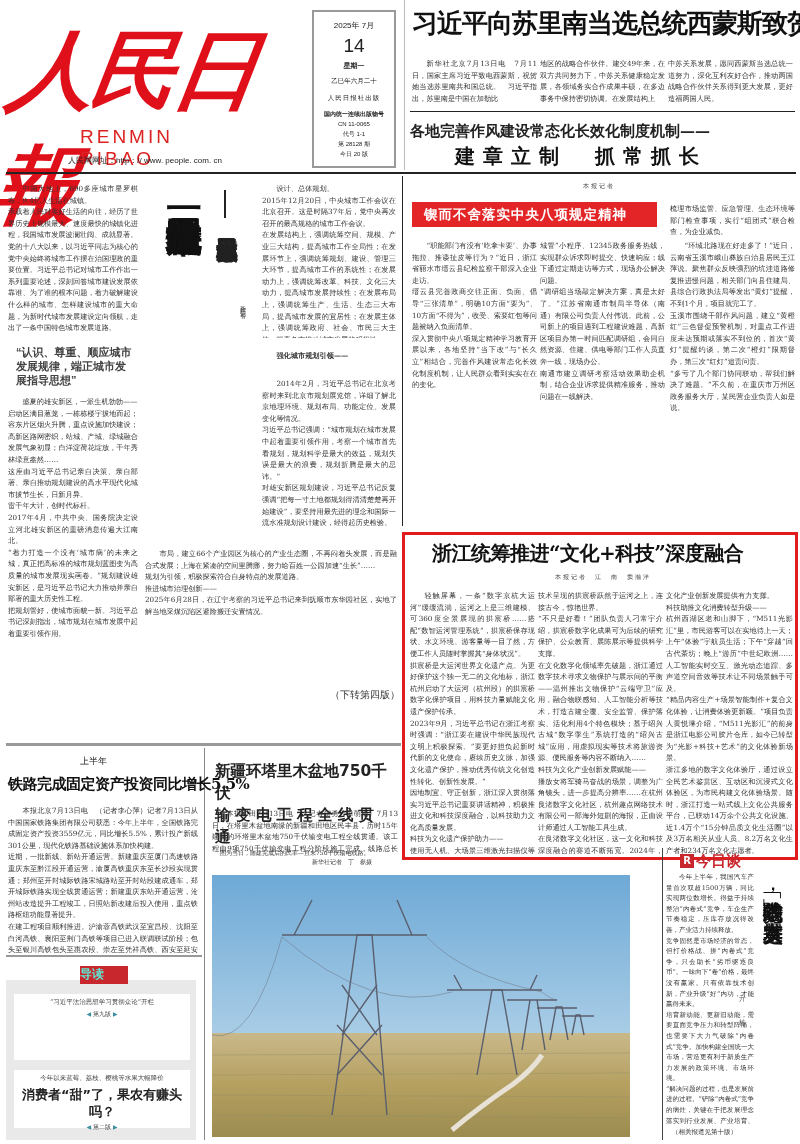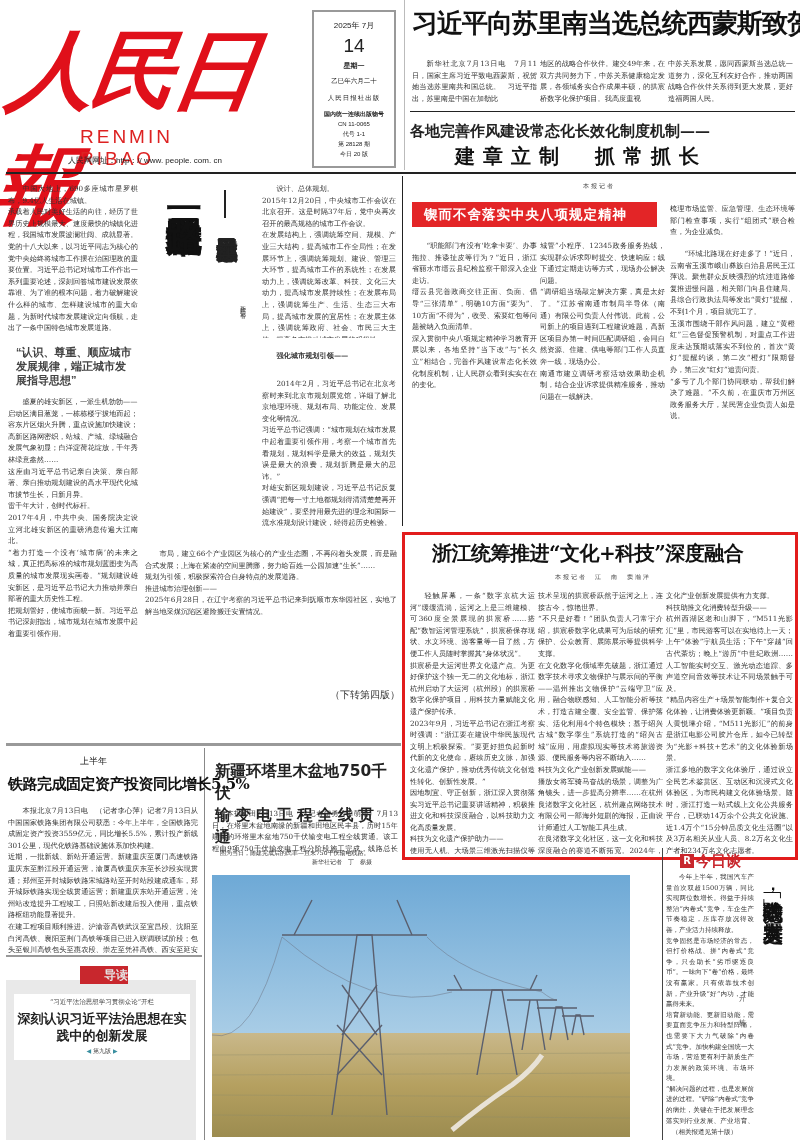--- a/index.html
+++ b/index.html
@@ -31,21 +31,21 @@
 .vsub-dash{left:224px;top:190px;width:2px;height:28px;background:#222;}
 .vbyline{left:238px;top:300px;writing-mode:vertical-rl;font-size:6px;color:#444;letter-spacing:2px;}
 .pullquote{left:16px;top:345px;width:120px;font-family:"Liberation Sans",sans-serif;font-size:11px;line-height:14px;color:#444;font-weight:bold;}
 
 .zj{left:402px;top:532px;width:396px;height:328px;border:3px solid #e21c1c;}
 .zj-title{left:420px;top:540px;font-size:20px;font-weight:bold;color:#111;letter-spacing:-0.5px;margin-left:12px;}
 
 .rail-kicker{left:80px;top:755px;font-size:9px;color:#222;}
 .rail-title{left:8px;top:775px;font-size:15px;font-weight:bold;color:#111;letter-spacing:-0.5px;}
 .xj-title{left:215px;top:760px;width:180px;font-family:"DejaVu Sans",sans-serif;font-size:15.5px;line-height:22px;color:#222;font-weight:bold;}
-.daodu-tag{left:80px;top:966px;width:48px;height:18px;background:#c8272d;color:#e5e5e5;font-family:Liberation Sans, sans-serif;font-weight:bold;font-size:12px;text-align:right;line-height:18px;}
+.daodu-tag{left:80px;top:966px;width:48px;height:18px;background:#c8272d;color:#5eead4;font-family:Liberation Mono, monospace;font-weight:bold;font-size:12px;text-align:left;line-height:18px;}
 .daodu-box{left:6px;top:980px;width:190px;height:160px;background:#e9e9e9;}
 .dd-card{position:absolute;left:8px;width:176px;background:#fff;text-align:center;}
 .dd-kick{font-size:6.5px;color:#444;margin-top:4px;}
 .dd-title{font-family:"DejaVu Sans",sans-serif;font-weight:bold;font-size:13px;line-height:17px;color:#222;margin-top:3px;}
 .dd-page{font-size:6px;color:#444;margin-top:3px;}
 .dd-page .arr{color:#3a8fa0;font-size:6px;}
 .photo{left:212px;top:875px;width:418px;height:262px;overflow:hidden;}
 .today-tag{left:668px;top:852px;font-family:"DejaVu Sans",sans-serif;font-weight:bold;font-size:15px;color:#c8272d;margin-left:12px;}
 .today-tag .r{display:inline-block;width:14px;height:14px;background:#c8272d;color:#fff;font-size:10px;line-height:14px;text-align:center;vertical-align:2px;margin-right:2px;}
 .today-vhead{left:760px;top:885px;writing-mode:vertical-rl;font-family:"DejaVu Sans",sans-serif;font-size:21px;line-height:26px;color:#111;}
@@ -69,36 +69,36 @@
   <div class="sm">CN 11-0065</div>
   <div class="sm">代号 1-1</div>
   <div class="sm">第 28128 期</div>
   <div class="sm">今日 20 版</div>
 </div>
 
 <div class="vrule" style="left:404px;top:0;height:170px;background:#bbb;"></div>
 
 <h1 class="abs lead">习近平向苏里南当选总统西蒙斯致贺电</h1>
 <div class="abs body-text" style="left:412px;top:58px;width:125px;height:50px;">新华社北京7月13日电　7月11日，国家主席习近平致电西蒙斯，祝贺她当选苏里南共和国总统。　习近平指出，苏里南是中国在加勒比</div>
-<div class="abs body-text" style="left:540px;top:58px;width:125px;height:50px;text-indent:0;">地区的战略合作伙伴。建交49年来，在双方共同努力下，中苏关系健康稳定发展，各领域务实合作成果丰硕，的拱宸桥数字化保护项目。我高度重视</div>
+<div class="abs body-text" style="left:540px;top:58px;width:125px;height:50px;text-indent:0;">地区的战略合作伙伴。建交49年来，在双方共同努力下，中苏关系健康稳定发展，各领域务实合作成果丰硕，在多边事务中保持密切协调。在发展结构上</div>
 <div class="abs body-text" style="left:668px;top:58px;width:125px;height:50px;text-indent:0;">中苏关系发展，愿同西蒙斯当选总统一道努力，深化互利友好合作，推动两国战略合作伙伴关系得到更大发展，更好造福两国人民。</div>
 <div class="rule" style="left:410px;top:111px;width:385px;height:1px;"></div>
 
 <div class="abs kicker">各地完善作风建设常态化长效化制度机制——</div>
 <div class="abs h2big">建章立制　抓常抓长</div>
 <div class="abs byline" style="left:583px;top:182px;">本报记者</div>
 <div class="abs redbanner">锲而不舍落实中央八项规定精神</div>
 <div class="abs body-text" style="left:670px;top:203px;width:125px;height:36px;text-indent:0;">梳理市场监管、应急管理、生态环境等部门检查事项，实行“组团式”联合检查，为企业减负。</div>
 <div class="abs body-text" style="left:412px;top:240px;width:125px;height:285px;white-space:pre-line;">“职能部门有没有‘吃拿卡要’、办事拖拉、推诿扯皮等行为？”近日，浙江省丽水市缙云县纪检监察干部深入企业走访。
 缙云县完善政商交往正面、负面、倡导“三张清单”，明确10方面“要为”、10方面“不得为”，收受、索要红包等问题被纳入负面清单。
 深入贯彻中央八项规定精神学习教育开展以来，各地坚持“当下改”与“长久立”相结合，完善作风建设常态化长效化制度机制，让人民群众看到实实在在的变化。</div>
 <div class="abs body-text" style="left:540px;top:240px;width:125px;height:285px;white-space:pre-line;text-indent:0;">城管”小程序、12345政务服务热线，实现群众诉求即时提交、快速响应；线下通过定期走访等方式，现场办公解决问题。
 “调研组当场敲定解决方案，真是太好了。”江苏省南通市制局半导体（南通）有限公司负责人付伟说。此前，公司新上的项目遇到工程建设难题，高新区项目办第一时间匹配调研组，会同自然资源、住建、供电等部门工作人员直奔一线，现场办公。
 南通市建立调研考察活动效果助企机制，结合企业诉求提供精准服务，推动问题在一线解决。</div>
-<div class="abs body-text" style="left:670px;top:248px;width:125px;height:285px;white-space:pre-line;">“环城北路现在好走多了！”近日，云南省玉溪市峨山彝族自治县居民王江萍说。聚焦群众反映强烈的坑洼道路修复推进慢问题，相关部门向县住建局、县综合行政执法局等发出“黄灯”提醒，不到1个月，项目就完工了。
+<div class="abs body-text" style="left:670px;top:240px;width:125px;height:285px;white-space:pre-line;">“环城北路现在好走多了！”近日，云南省玉溪市峨山彝族自治县居民王江萍说。聚焦群众反映强烈的坑洼道路修复推进慢问题，相关部门向县住建局、县综合行政执法局等发出“黄灯”提醒，不到1个月，项目就完工了。
 玉溪市围绕干部作风问题，建立“黄橙红”三色督促预警机制，对重点工作进度未达预期或落实不到位的，首次“黄灯”提醒约谈，第二次“橙灯”限期督办，第三次“红灯”追责问责。
 “多亏了几个部门协同联动，帮我们解决了难题。”不久前，在重庆市万州区政务服务大厅，某民营企业负责人如是说。</div>
 
 <div class="rule" style="left:6px;top:172px;width:790px;height:2px;"></div>
 <div class="vrule" style="left:402px;top:176px;height:350px;background:#222;"></div>
 
 <div class="abs body-text" style="left:8px;top:183px;width:130px;height:150px;white-space:pre-line;">中国大地上，690多座城市星罗棋布，9.4亿人生活在城镇。
 承载着人民对美好生活的向往，经历了世界历史上规模最大、速度最快的城镇化进程，我国城市发展波澜壮阔、成就显著。
 党的十八大以来，以习近平同志为核心的党中央始终将城市工作摆在治国理政的重要位置。习近平总书记对城市工作作出一系列重要论述，深刻回答城市建设发展依靠谁、为了谁的根本问题，着力破解建设什么样的城市、怎样建设城市的重大命题，为新时代城市发展建设定向领航，走出了一条中国特色城市发展道路。</div>
 <div class="abs pullquote">“认识、尊重、顺应城市发展规律，端正城市发展指导思想”</div>
@@ -158,22 +158,26 @@
 <div class="abs rail-kicker">上半年</div>
 <div class="abs rail-title">铁路完成固定资产投资同比增长5.5%</div>
 <div class="abs body-text" style="left:8px;top:805px;width:190px;height:148px;white-space:pre-line;">本报北京7月13日电　（记者李心萍）记者7月13日从中国国家铁路集团有限公司获悉：今年上半年，全国铁路完成固定资产投资3559亿元，同比增长5.5%，累计投产新线301公里，现代化铁路基础设施体系加快构建。
 近期，一批新线、新站开通运营。新建重庆至厦门高速铁路重庆东至黔江段开通运营，渝厦高铁重庆东至长沙段实现贯通；郑州至开封城际铁路宋城路站至开封站段建成通车，郑开城际铁路实现全线贯通运营；新建重庆东站开通运营，沧州站改造提升工程竣工，日照站新改建后投入使用，重点铁路枢纽功能显著提升。
 在建工程项目顺利推进。沪渝蓉高铁武汉至宜昌段、沈阳至白河高铁、襄阳至荆门高铁等项目已进入联调联试阶段；包头至银川高铁包头至惠农段、崇左至凭祥高铁、西安至延安高铁项目正在开展静态验收；广州至湛江高铁、盘州至兴义铁路等项目正加快推进铺轨铺渣等剩余工程。</div>
 <div class="gray-rule" style="left:6px;top:955px;width:196px;height:2px;"></div>
 
 <div class="abs daodu-box">
   <div class="dd-card" style="top:14px;height:66px;">
     <div class="dd-kick">“习近平法治思想学习贯彻众论”开栏</div>
-    <div class="dd-title">深刻认识习近平法治思想在实践中的创新发展</div>
     <div class="dd-page"><span class="arr">◀</span> <span>第九版</span> <span class="arr">▶</span></div>
+  </div>
+  <div class="dd-card" style="top:90px;height:58px;">
+    <div class="dd-kick">今年以来蓝莓、荔枝、樱桃等水果大幅降价</div>
+    <div class="dd-title">消费者“甜”了，果农有赚头吗？</div>
+    <div class="dd-page"><span class="arr">◀</span> <span>第二版</span> <span class="arr">▶</span></div>
   </div>
 </div>
 <div class="abs daodu-tag">导读</div>
 
 <div class="abs xj-title">
   <div>新疆环塔里木盆地750千伏</div>
   <div style="letter-spacing:5px;">输变电工程全线贯通</div>
 </div>
 <div class="abs body-text" style="left:212px;top:808px;width:186px;height:48px;">本报和田7月13日电　（记者贺勇、李萌楠）7月13日，在塔里木盆地南缘的新疆和田地区民丰县，历时15年建设的环塔里木盆地750千伏输变电工程全线贯通。该工程由9项750千伏输变电工程分阶段施工完成，线路总长4197公里，预计整个工程于今年11月投入运行。（相关报道见第十版）</div>
 <div class="abs" style="left:220px;top:849px;width:180px;font-size:6px;color:#333;">图为当日，随建完成后的民丰—且末750千伏输电线路。</div>

